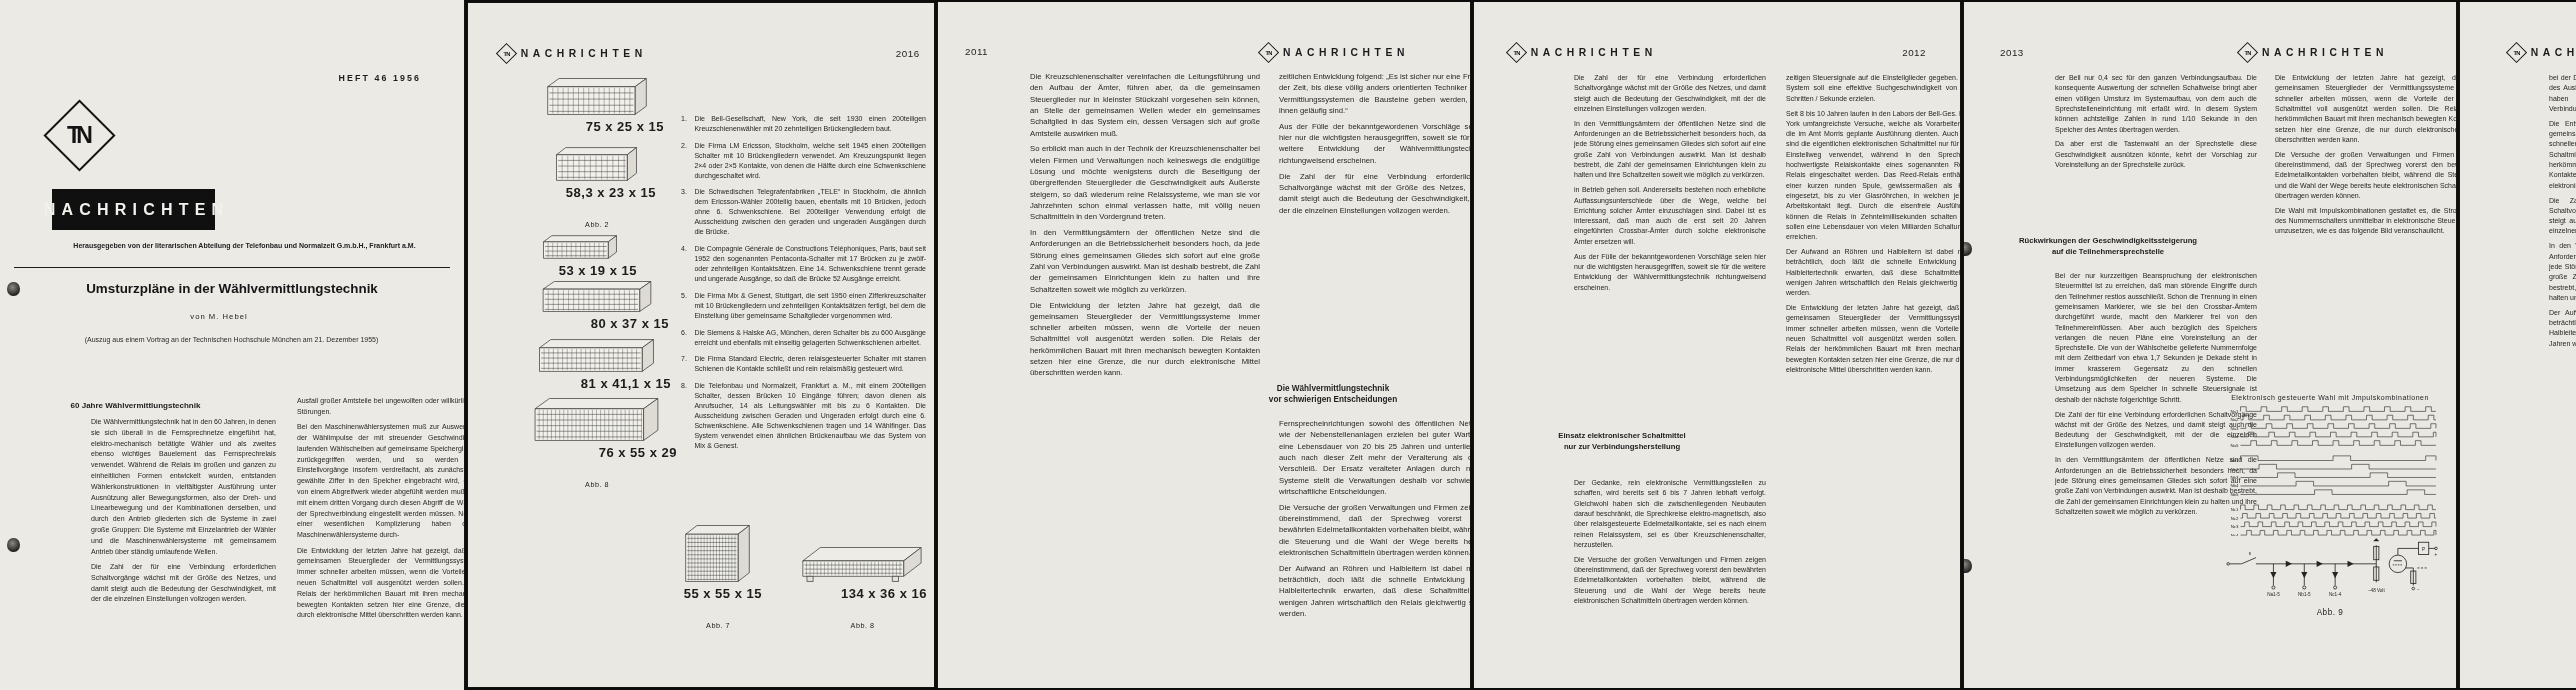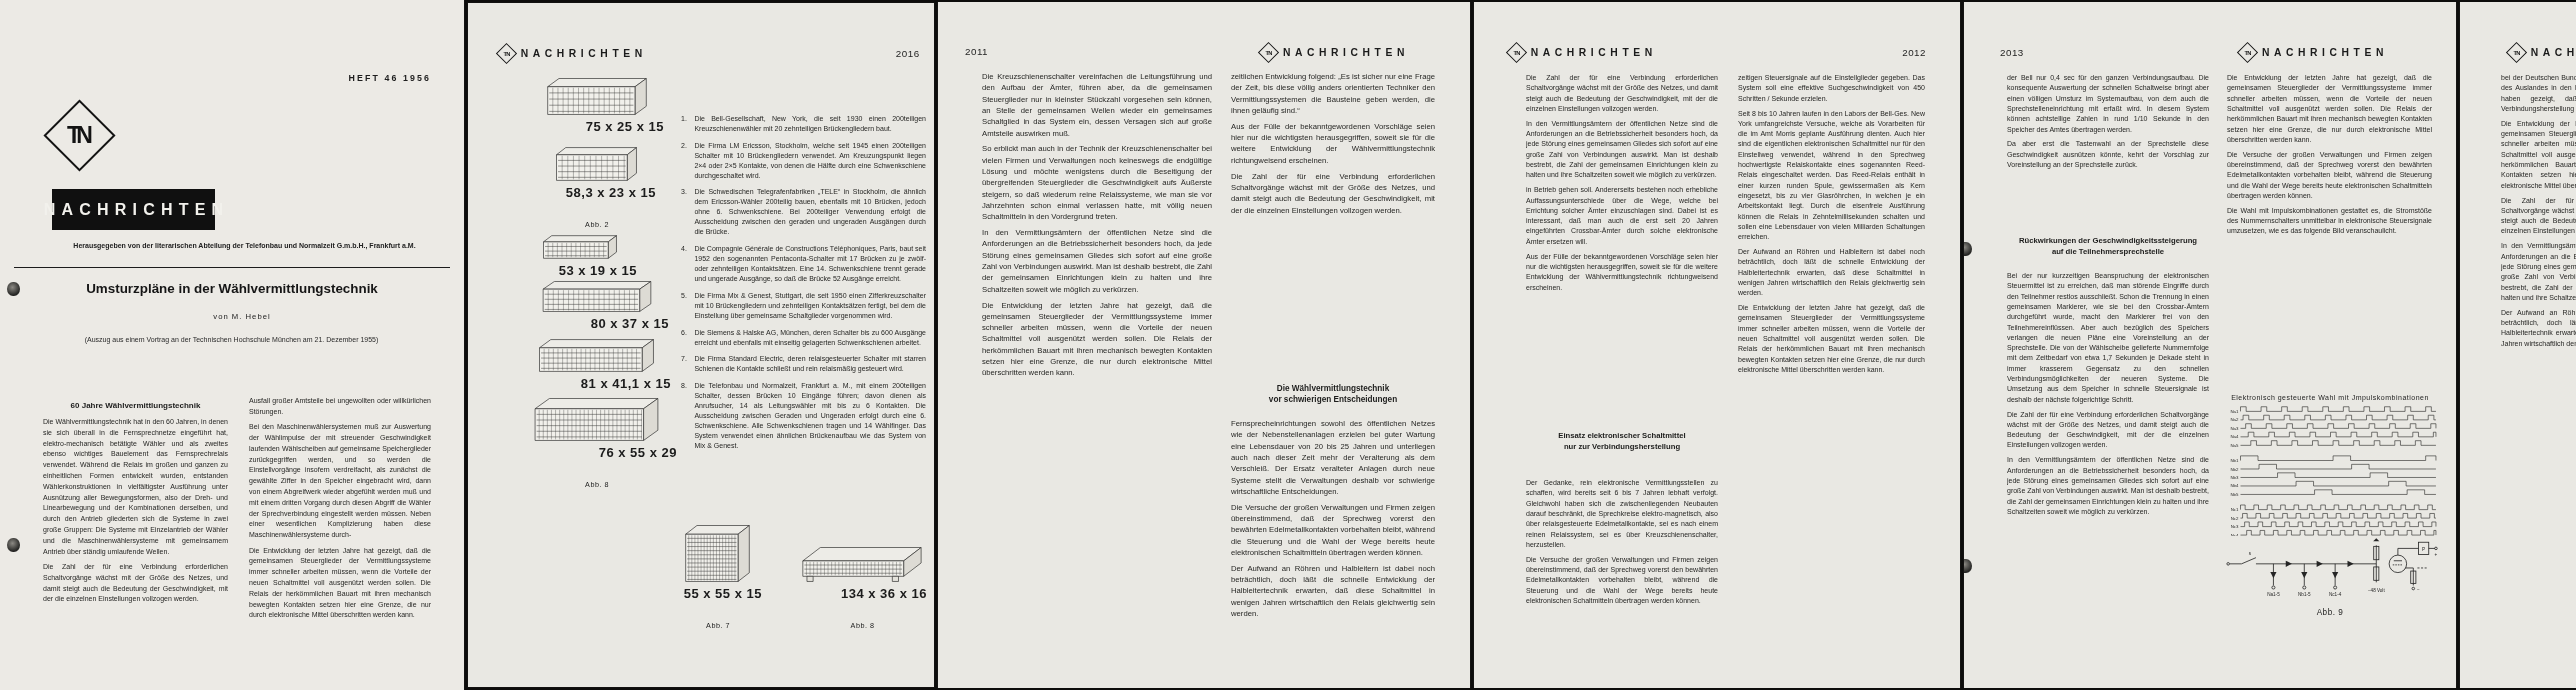--- a/index.html
+++ b/index.html
@@ -10,21 +10,21 @@
   .page.framed{border:1.5px solid #121211;}
   #p1{top:0;height:690px;background:#eceae5;border-left:none;}
   
   .pghead{position:absolute;display:flex;align-items:center;gap:6.7px;height:17.5px;}
   .diamond{width:13px;height:13px;border:1.3px solid #161616;transform:rotate(45deg);
            display:flex;align-items:center;justify-content:center;flex:0 0 auto;background:transparent;}
   .diamond span{transform:rotate(-45deg);font-weight:bold;font-size:5.7px;letter-spacing:-0.8px;color:#141414;}
   .brand{font-size:10.3px;letter-spacing:4.6px;font-weight:bold;color:#1b1b1b;white-space:nowrap;}
   .pageno{position:absolute;font-size:9.8px;letter-spacing:0.5px;color:#242424;}
   
-  .col{position:absolute;text-align:justify;color:#262624;font-size:7px;line-height:10.3px;overflow:hidden;}
+  .col{position:absolute;text-align:justify;color:#262624;font-size:7px;line-height:10.3px;overflow:hidden;margin-left:48px;}
   .col p{margin:0 0 4.6px 0;text-indent:7.2px;}
   .col p.noind{text-indent:0;}
   .big .col, .col.big{font-size:7.7px;line-height:11.3px;}
   .sechead{position:absolute;text-align:center;font-weight:bold;color:#1d1d1c;font-size:7.7px;line-height:11.3px;}
   
   .heft{position:absolute;font-size:8.8px;letter-spacing:2.1px;color:#1e1e1e;font-weight:bold;}
   .tn-big{position:absolute;width:47px;height:47px;border:2.1px solid #131313;transform:rotate(45deg);
           display:flex;align-items:center;justify-content:center;}
   .tn-big span{transform:rotate(-45deg);font-size:23px;font-weight:bold;letter-spacing:-4.6px;color:#131313;padding-right:4.1px;}
   .banner{position:absolute;background:#101010;display:flex;align-items:center;justify-content:center;}
@@ -48,33 +48,33 @@
   .li p{margin:0;flex:1;text-align:justify;font-size:7px;line-height:10px;color:#262624;}
   
   .wavefig{position:absolute;text-align:center;}
   .wavetitle{font-size:7px;color:#1e1e1e;letter-spacing:0.5px;margin-bottom:2.1px;}
   .abbcap{font-size:8.2px;color:#1d1d1d;letter-spacing:0.5px;margin-top:5.2px;}
 </style>
 </head>
 <body>
 
 <div class="page" id="p1" style="left:0;width:465px;">
-  <div class="heft" style="right:33px;top:73px;">HEFT 46   1956</div>
+  <div class="heft" style="right:43px;top:73px;">HEFT 46   1956</div>
   <div class="tn-big" style="left:54px;top:110px;">
       <span>TN</span>
     </div>
   <div class="banner" style="left:52px;top:189px;width:163px;height:41px;">
     <span>NACHRICHTEN</span>
   </div>
   <div class="pubs" style="left:60px;top:242px;width:369px;">Herausgegeben von der literarischen Abteilung der Telefonbau und Normalzeit G.m.b.H., Frankfurt a.M.</div>
   <div class="rule" style="left:14.4px;top:267px;width:436px;"></div>
   <div class="hole" style="left:7.2px;top:282px;"></div>
   <div class="hole" style="left:7.2px;top:538px;"></div>
   <div class="arttitle" style="left:57px;top:281px;width:350px;">Umsturzpläne in der Wählvermittlungstechnik</div>
-  <div class="byline" style="left:67px;top:312px;width:350px;">von M. Hebel</div>
+  <div class="byline" style="left:44px;top:312px;width:350px;">von M. Hebel</div>
   <div class="lecture" style="left:46px;top:336px;width:371px;">(Auszug aus einem Vortrag an der Technischen Hochschule München am 21. Dezember 1955)</div>
   <div class="sechead" style="left:43px;top:400px;width:185px;font-size:8px;">60 Jahre Wählvermittlungstechnik</div>
   <div class="col" style="left:43px;top:417px;width:185px;height:253px;line-height:10.8px;">
     <p class="noind">Die Wählvermittlungstechnik hat in den 60 Jahren, in denen sie sich überall in die Fernsprechnetze eingeführt hat, elektro-mechanisch betätigte Wähler und als zweites ebenso wichtiges Bauelement das Fernsprechrelais verwendet. Während die Relais im großen und ganzen zu einheitlichen Formen entwickelt wurden, entstanden Wählerkonstruktionen in vielfältigster Ausführung unter Ausnützung aller Bewegungsformen, also der Dreh- und Linearbewegung und der Kombinationen derselben, und durch den Antrieb gliederten sich die Systeme in zwei große Gruppen: Die Systeme mit Einzelantrieb der Wähler und die Maschinenwählersysteme mit gemeinsamem Antrieb über ständig umlaufende Wellen.</p>
     <p class="noind">Die Zahl der für eine Verbindung erforderlichen Schaltvorgänge wächst mit der Größe des Netzes, und damit steigt auch die Bedeutung der Geschwindigkeit, mit der die einzelnen Einstellungen vollzogen werden.</p>
   </div>
   <div class="col" style="left:249px;top:396px;width:182px;height:275px;line-height:10.8px;">
     <p class="noind">Ausfall großer Amtsteile bei ungewollten oder willkürlichen Störungen.</p>
     <p class="noind">Bei den Maschinenwählersystemen muß zur Auswertung der Wählimpulse der mit streuender Geschwindigkeit laufenden Wählscheiben auf gemeinsame Speicherglieder zurückgegriffen werden, und so werden die Einstellvorgänge insofern verdreifacht, als zunächst die gewählte Ziffer in den Speicher eingebracht wird, dann von einem Abgreifwerk wieder abgefühlt werden muß und mit einem dritten Vorgang durch diesen Abgriff die Wähler der Sprechverbindung eingestellt werden müssen. Neben einer wesentlichen Komplizierung haben diese Maschinenwählersysteme durch-</p>
     <p class="noind">Die Entwicklung der letzten Jahre hat gezeigt, daß die gemeinsamen Steuerglieder der Vermittlungssysteme immer schneller arbeiten müssen, wenn die Vorteile der neuen Schaltmittel voll ausgenützt werden sollen. Die Relais der herkömmlichen Bauart mit ihren mechanisch bewegten Kontakten setzen hier eine Grenze, die nur durch elektronische Mittel überschritten werden kann.</p>

